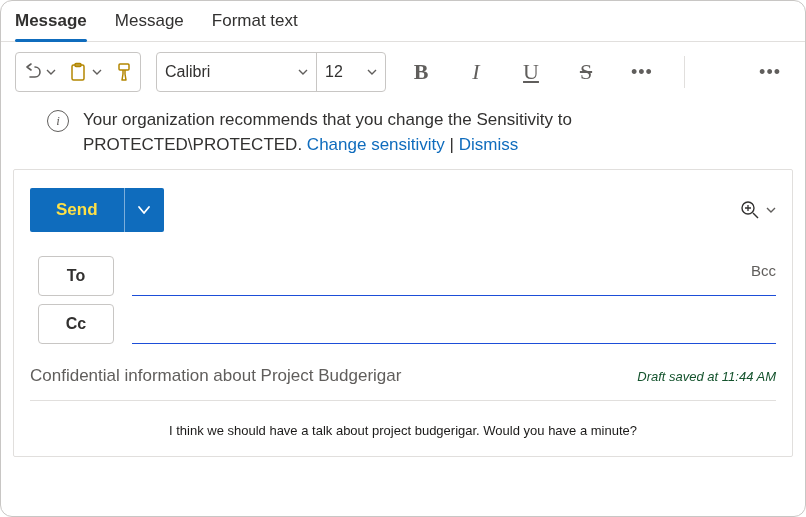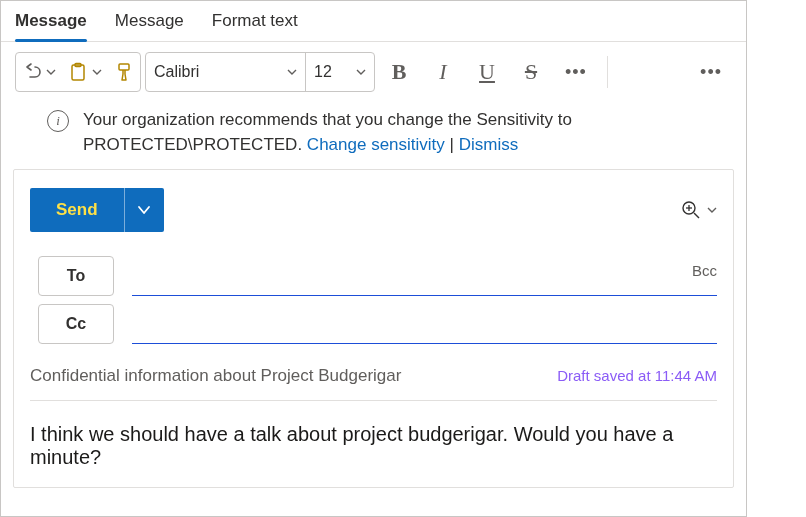--- a/index.html
+++ b/index.html
@@ -4,24 +4,24 @@
 <style>
   * { box-sizing: border-box; }
   body {
     margin: 0;
     font-family: "Segoe UI", Arial, sans-serif;
     font-size: 14px;
     color: #323130;
     background: #fff;
   }
   .window {
-    width: 747px;
+    width: 806px;
     height: 517px;
     border: 1px solid #c8c6c4;
-    border-radius: 0;
+    border-radius: 12px;
     background: #fff;
     overflow: hidden;
   }
 
   
   .tabbar {
     display: flex;
     align-items: center;
     padding: 10px 14px 0 14px;
     gap: 28px;
@@ -46,21 +46,21 @@
     height: 3px;
     background: #0f6cbd;
     border-radius: 2px;
   }
 
   
   .toolbar {
     display: flex;
     align-items: center;
     padding: 10px 14px;
-    gap: 4px;
+    gap: 15px;
   }
   .toolgroup {
     display: flex;
     align-items: center;
     border: 1px solid transparent;
     border-radius: 4px;
   }
   .toolgroup.bordered { border-color: #c8c6c4; }
   .tbtn {
     display: flex;
@@ -194,25 +194,26 @@
     cursor: pointer;
   }
   .subjrow {
     display: flex;
     align-items: baseline;
     justify-content: space-between;
     border-bottom: 1px solid #e1dfdd;
     padding: 18px 0 14px 0;
   }
   .subjrow .subj { font-size: 17px; color: #605e5c; }
-  .subjrow .draft { font-size: 15px; color: #8b5cf6; }
+  .subjrow .draft { font-size: 13px; color: #14532d; font-style: italic; }
   .body {
     padding-top: 22px;
-    font-size: 20px;
+    font-size: 13px;
     color: #1b1a19;
+    text-align: center;
   }
 </style>
 </head>
 <body>
 
 <div class="window">
 
   <div class="tabbar">
     <div class="tab active">Message</div>
     <div class="tab">Message</div>

